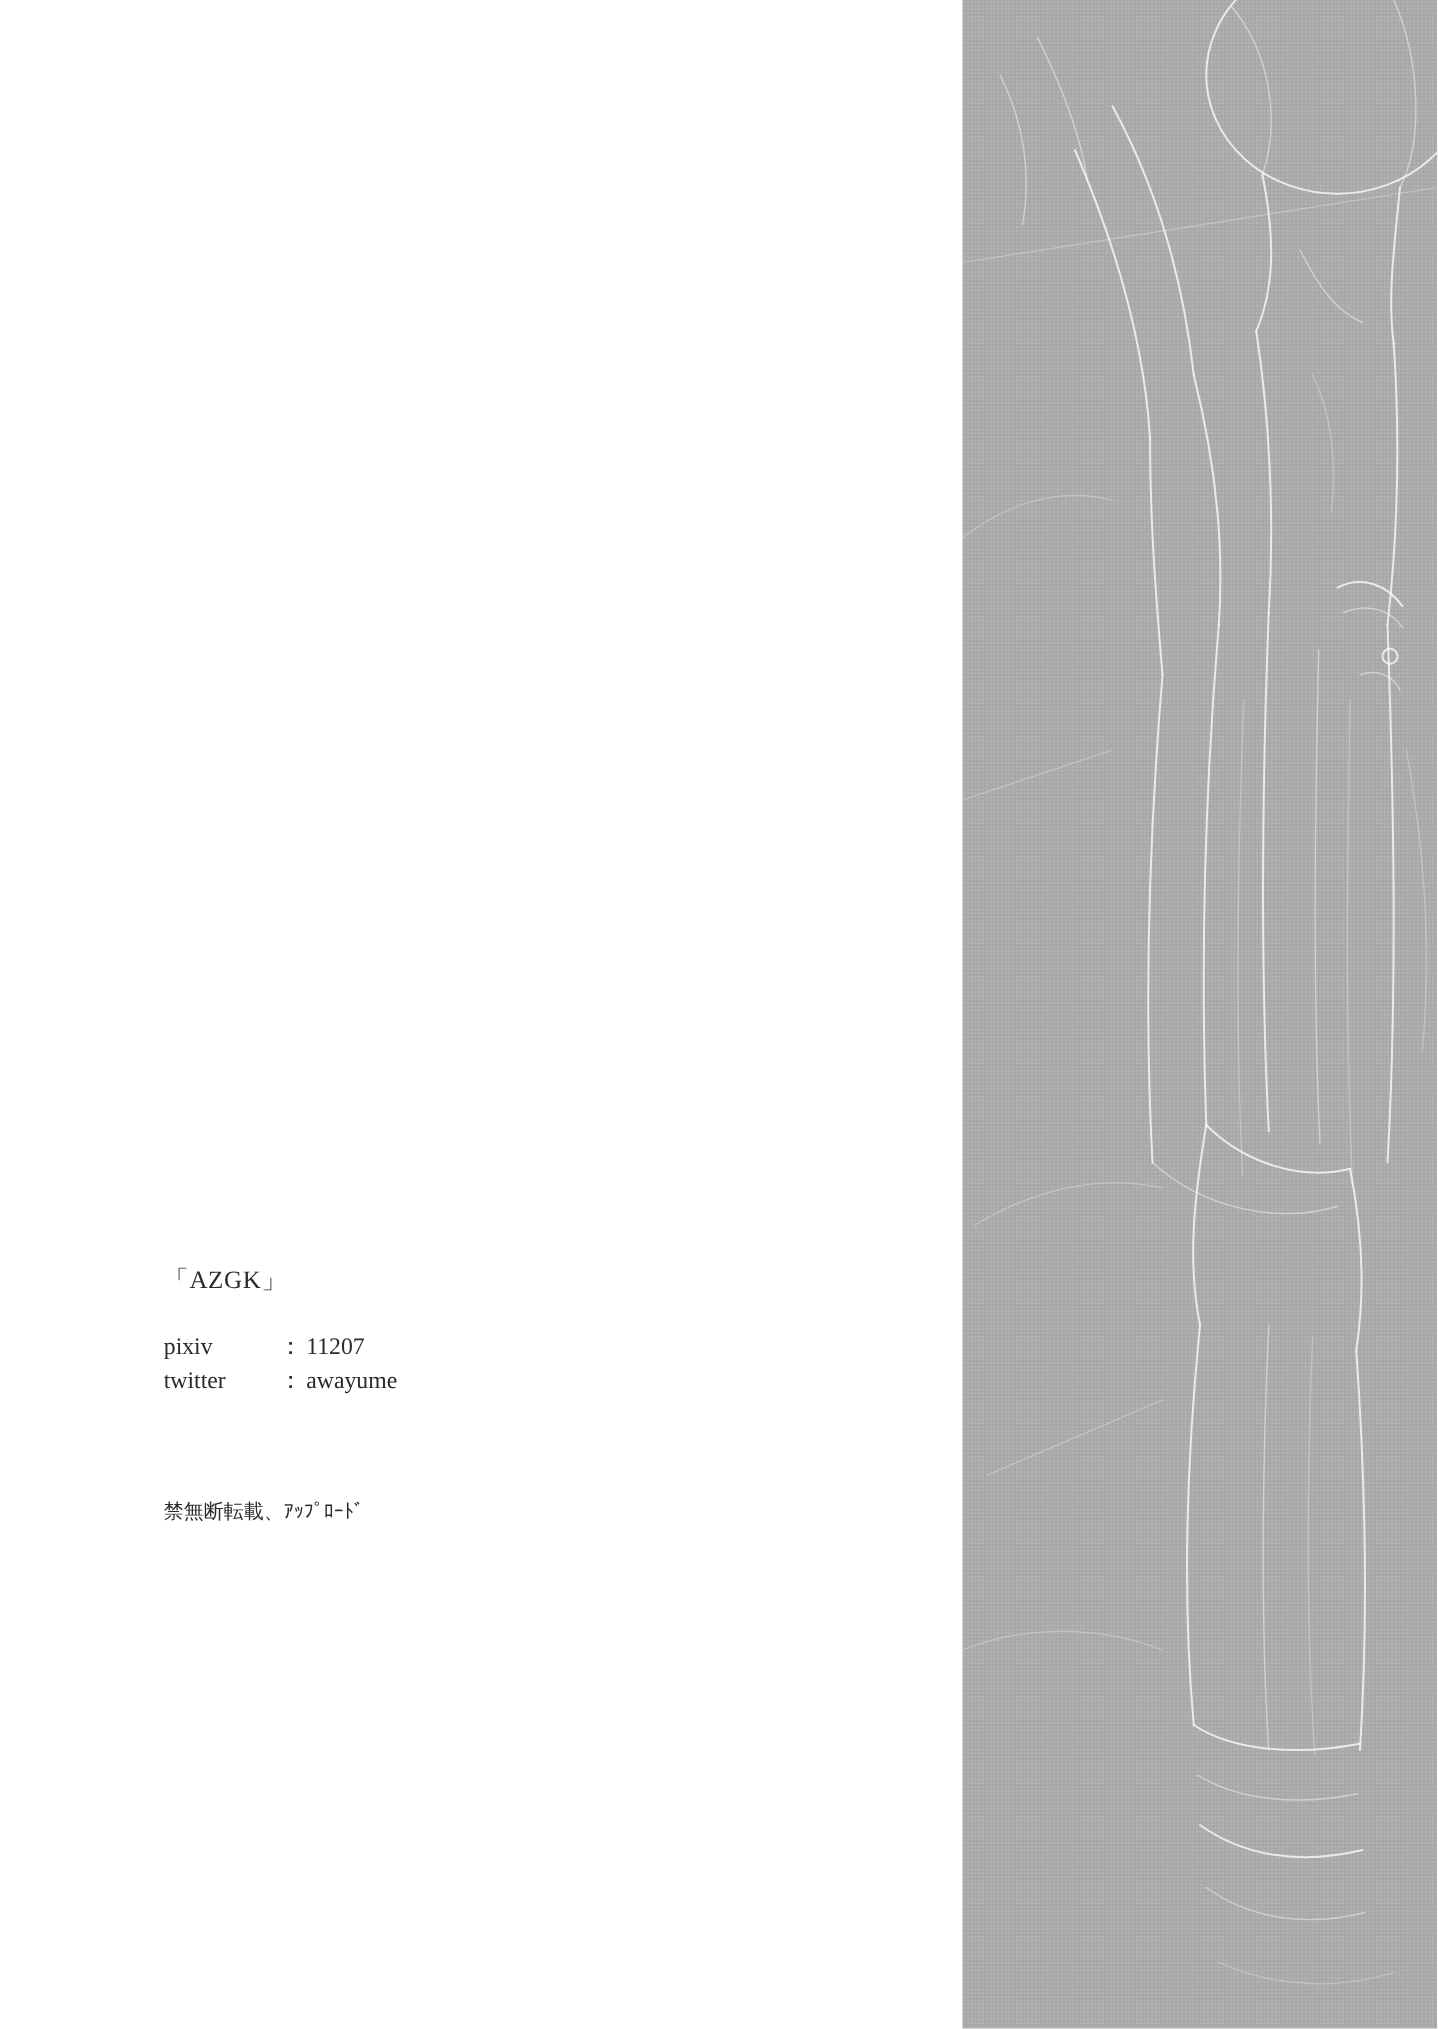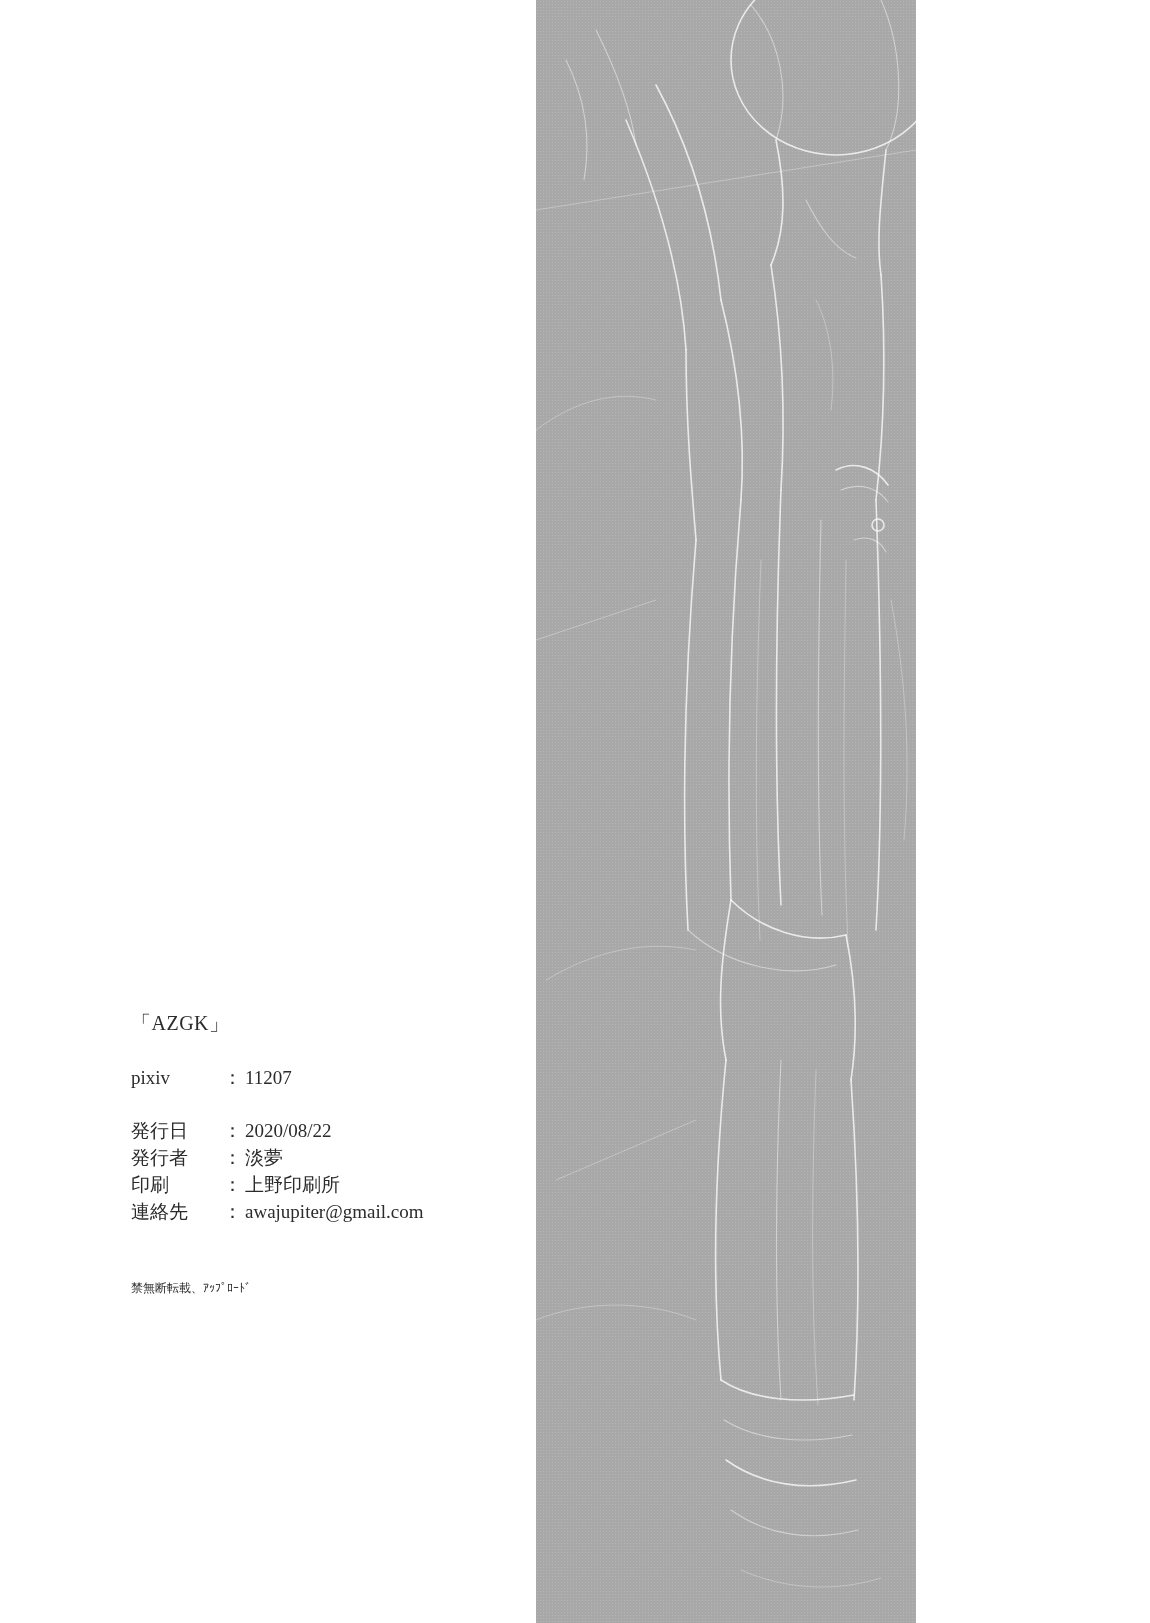--- a/index.html
+++ b/index.html
@@ -5,21 +5,21 @@
   html, body {
     margin: 0;
     padding: 0;
     background: #ffffff;
   }
   body {
     font-family: "Liberation Serif", "DejaVu Serif", serif;
   }
   .page {
     position: relative;
-    width: 916px;
+    width: 1150px;
     height: 1623px;
     background: #ffffff;
     overflow: hidden;
   }
 
   
   .art-panel {
     position: absolute;
     top: 0;
     right: 0;
@@ -88,21 +88,21 @@
     width: 92px;
   }
   .info-table td.sep {
     width: 22px;
   }
   .block-gap {
     height: 26px;
   }
   .notice {
     margin-top: 54px;
-    font-size: 12px;
+    font-size: 16px;
     white-space: pre;
   }
 </style>
 </head>
 <body>
 
 <div class="page">
 
   <div class="art-panel">
     <div class="halftone"></div>
@@ -168,46 +168,27 @@
   <div class="colophon">
     <div class="colophon-title">「AZGK」</div>
 
     <table class="info-table">
       <tbody>
         <tr>
           <td class="key">pixiv</td>
           <td class="sep">：</td>
           <td class="val">11207</td>
         </tr>
+        <tr>
+          <td class="key">twitter</td>
+          <td class="sep">：</td>
+          <td class="val">awayume</td>
+        </tr>
       </tbody>
     </table>
 
     <div class="block-gap"></div>
 
-    <table class="info-table">
-      <tbody>
-        <tr>
-          <td class="key">発行日</td>
-          <td class="sep">：</td>
-          <td class="val">2020/08/22</td>
-        </tr>
-        <tr>
-          <td class="key">発行者</td>
-          <td class="sep">：</td>
-          <td class="val">淡夢</td>
-        </tr>
-        <tr>
-          <td class="key">印刷</td>
-          <td class="sep">：</td>
-          <td class="val">上野印刷所</td>
-        </tr>
-        <tr>
-          <td class="key">連絡先</td>
-          <td class="sep">：</td>
-          <td class="val">awajupiter@gmail.com</td>
-        </tr>
-      </tbody>
-    </table>
 
     <div class="notice">禁無断転載、ｱｯﾌﾟﾛｰﾄﾞ</div>
   </div>
 
 </div>
 
 </body></html>

